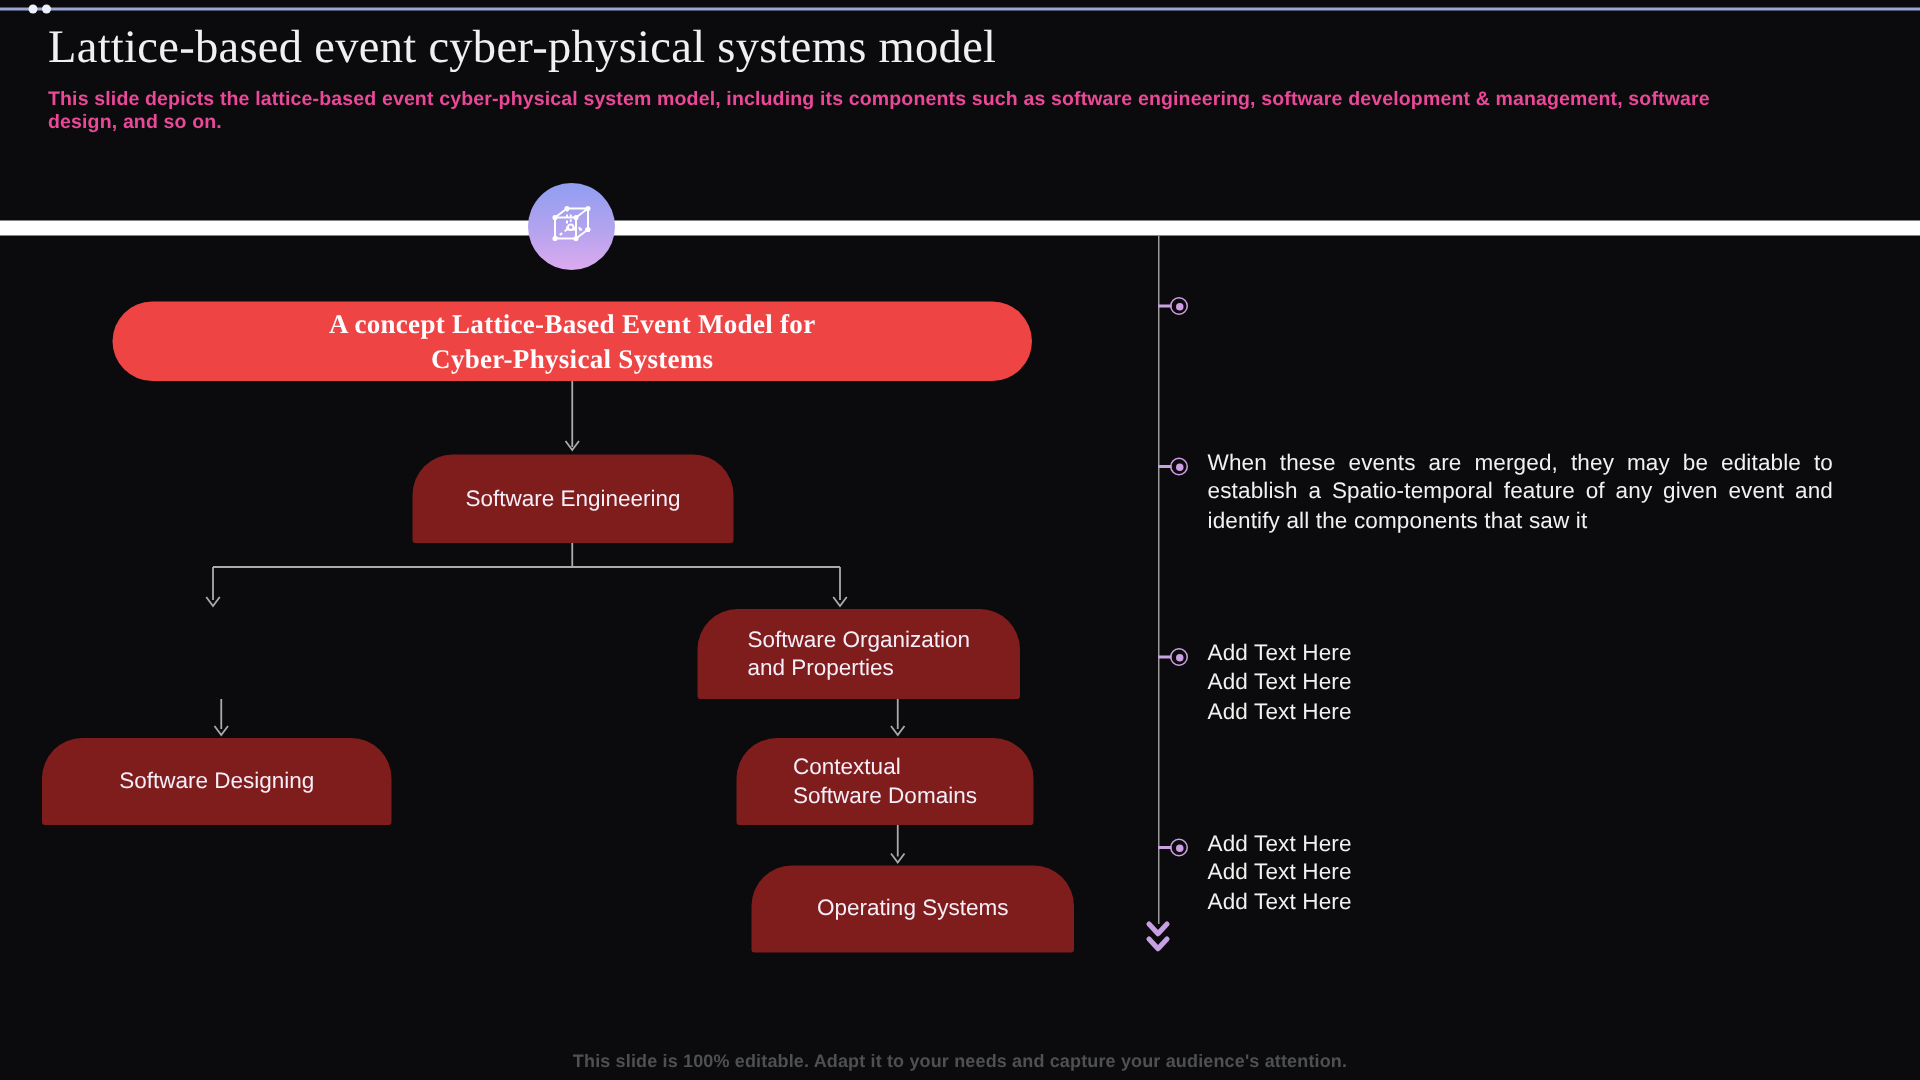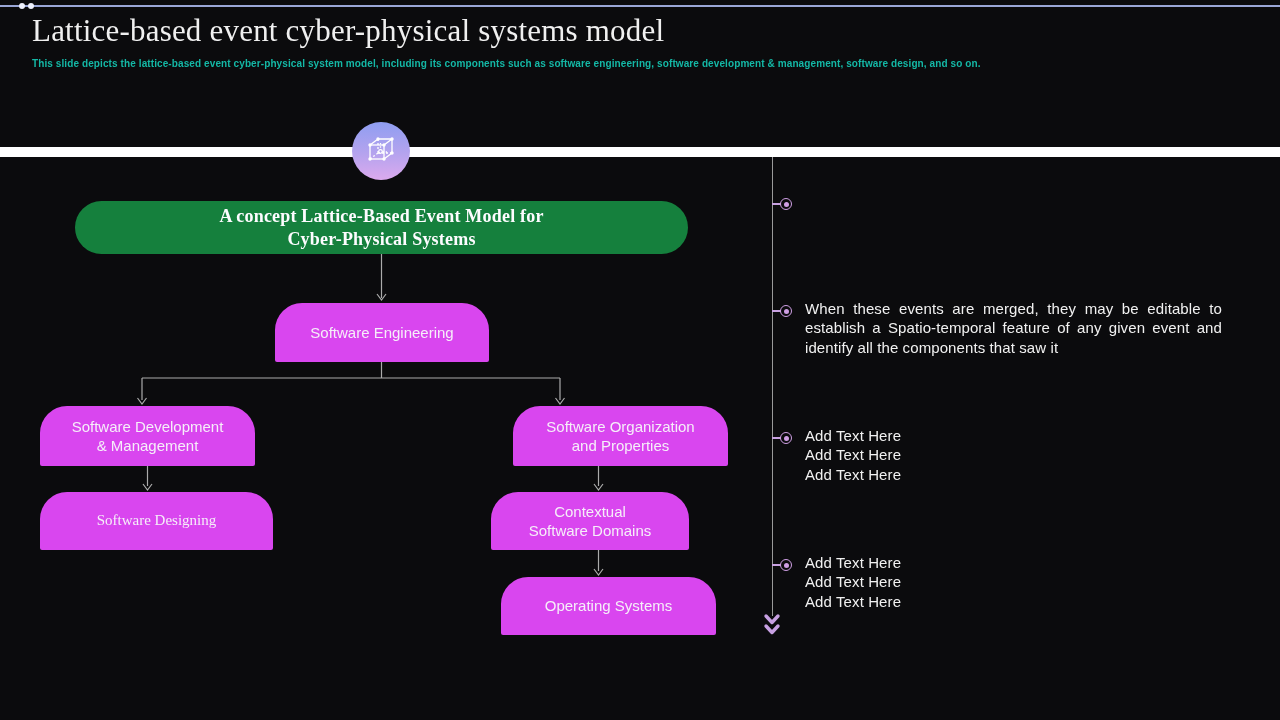--- a/index.html
+++ b/index.html
@@ -12,47 +12,47 @@
   .top-dot{position:absolute;top:2.5px;width:6px;height:6px;border-radius:50%;background:#eef0fc;}
   .top-dot.d1{left:19px;} .top-dot.d2{left:28px;}
 
   .title{
     position:absolute;left:32px;top:13px;width:1100px;
     font-family:"Liberation Serif",serif;font-size:31px;font-weight:400;
     color:#f0f0f0;letter-spacing:.2px;
   }
   .subtitle{
     position:absolute;left:32px;top:58px;width:1150px;
-    font-size:10px;font-weight:700;color:#14b8a6;letter-spacing:.1px;
+    font-size:13px;font-weight:700;color:#ec4899;letter-spacing:.1px;
   }
 
   
   .band{position:absolute;left:0;top:147px;width:1280px;height:10px;background:#ffffff;}
   .badge{
     position:absolute;left:352px;top:122px;width:58px;height:58px;border-radius:50%;
     background:linear-gradient(180deg,#8f9ef1 0%,#b5a3ee 55%,#dcaaee 100%);
     display:flex;align-items:center;justify-content:center;
   }
 
   
   .root-box{
     position:absolute;left:75px;top:201px;width:613px;height:53px;border-radius:27px;
-    background:#15803d;display:flex;align-items:center;justify-content:center;text-align:center;
+    background:#ef4444;display:flex;align-items:center;justify-content:center;text-align:center;
     font-family:"Liberation Serif",serif;font-size:18px;font-weight:700;color:#fdfcff;
     white-space:pre-line;line-height:1.25;letter-spacing:.2px;
   }
   .node{
-    position:absolute;background:#d946ef;border-radius:27px 27px 2px 2px;
-    display:flex;align-items:center;justify-content:center;text-align:center;
+    position:absolute;background:#7f1d1d;border-radius:27px 27px 2px 2px;
+    display:flex;align-items:center;justify-content:center;text-align:left;
     font-size:15px;color:#f6eef9;white-space:pre-line;line-height:1.3;
   }
   .n-se {left:275px;top:303px;width:214px;height:59px;}
   .n-sdm{left:40px; top:406px;width:215px;height:60px;}
-  .n-sop{left:513px;top:406px;width:215px;height:60px;}
-  .n-sd {left:40px; top:492px;width:233px;height:58px;font-family:Liberation Serif, serif;}
+  .n-sop{left:465px;top:406px;width:215px;height:60px;}
+  .n-sd {left:28px; top:492px;width:233px;height:58px;}
   .n-csd{left:491px;top:492px;width:198px;height:58px;}
   .n-os {left:501px;top:577px;width:215px;height:58px;}
 
   .lines{position:absolute;left:0;top:0;width:1280px;height:720px;pointer-events:none;}
 
   
   .vline{position:absolute;left:772px;top:157px;width:1px;height:459px;background:#9a9a9a;}
   .branch{position:absolute;left:772px;width:9px;height:1.5px;background:#c9a2e2;}
   .marker{position:absolute;left:780px;width:12px;height:12px;border:1.5px solid #cf9fe4;border-radius:50%;box-sizing:border-box;}
   .marker::after{content:"";position:absolute;left:50%;top:50%;width:5px;height:5px;margin:-2.5px 0 0 -2.5px;border-radius:50%;background:#cf9fe4;}
@@ -119,22 +119,20 @@
     </g>
     <g stroke="#c7a0e2" stroke-width="3.4" fill="none" stroke-linecap="round" stroke-linejoin="round">
       <path d="M766,616 L772,622.5 L778,616"></path>
       <path d="M766,626 L772,632.5 L778,626"></path>
     </g>
   </svg>
 
   <div class="root-box">A concept Lattice-Based Event Model for
 Cyber-Physical Systems</div>
   <div class="node n-se">Software Engineering</div>
-  <div class="node n-sdm">Software Development
-&amp; Management</div>
   <div class="node n-sop">Software Organization
 and Properties</div>
   <div class="node n-sd">Software Designing</div>
   <div class="node n-csd">Contextual
 Software Domains</div>
   <div class="node n-os">Operating Systems</div>
 
   <div class="vline"></div>
 
   <div class="branch b1"></div>
@@ -149,13 +147,14 @@
   <div class="btext t3">Add Text Here
 Add Text Here
 Add Text Here</div>
 
   <div class="branch b4"></div>
   <span class="marker b4"></span>
   <div class="btext t4">Add Text Here
 Add Text Here
 Add Text Here</div>
 
+  <div class="footer">This slide is 100% editable. Adapt it to your needs and capture your audience's attention.</div>
 </div>
 
 </body></html>

